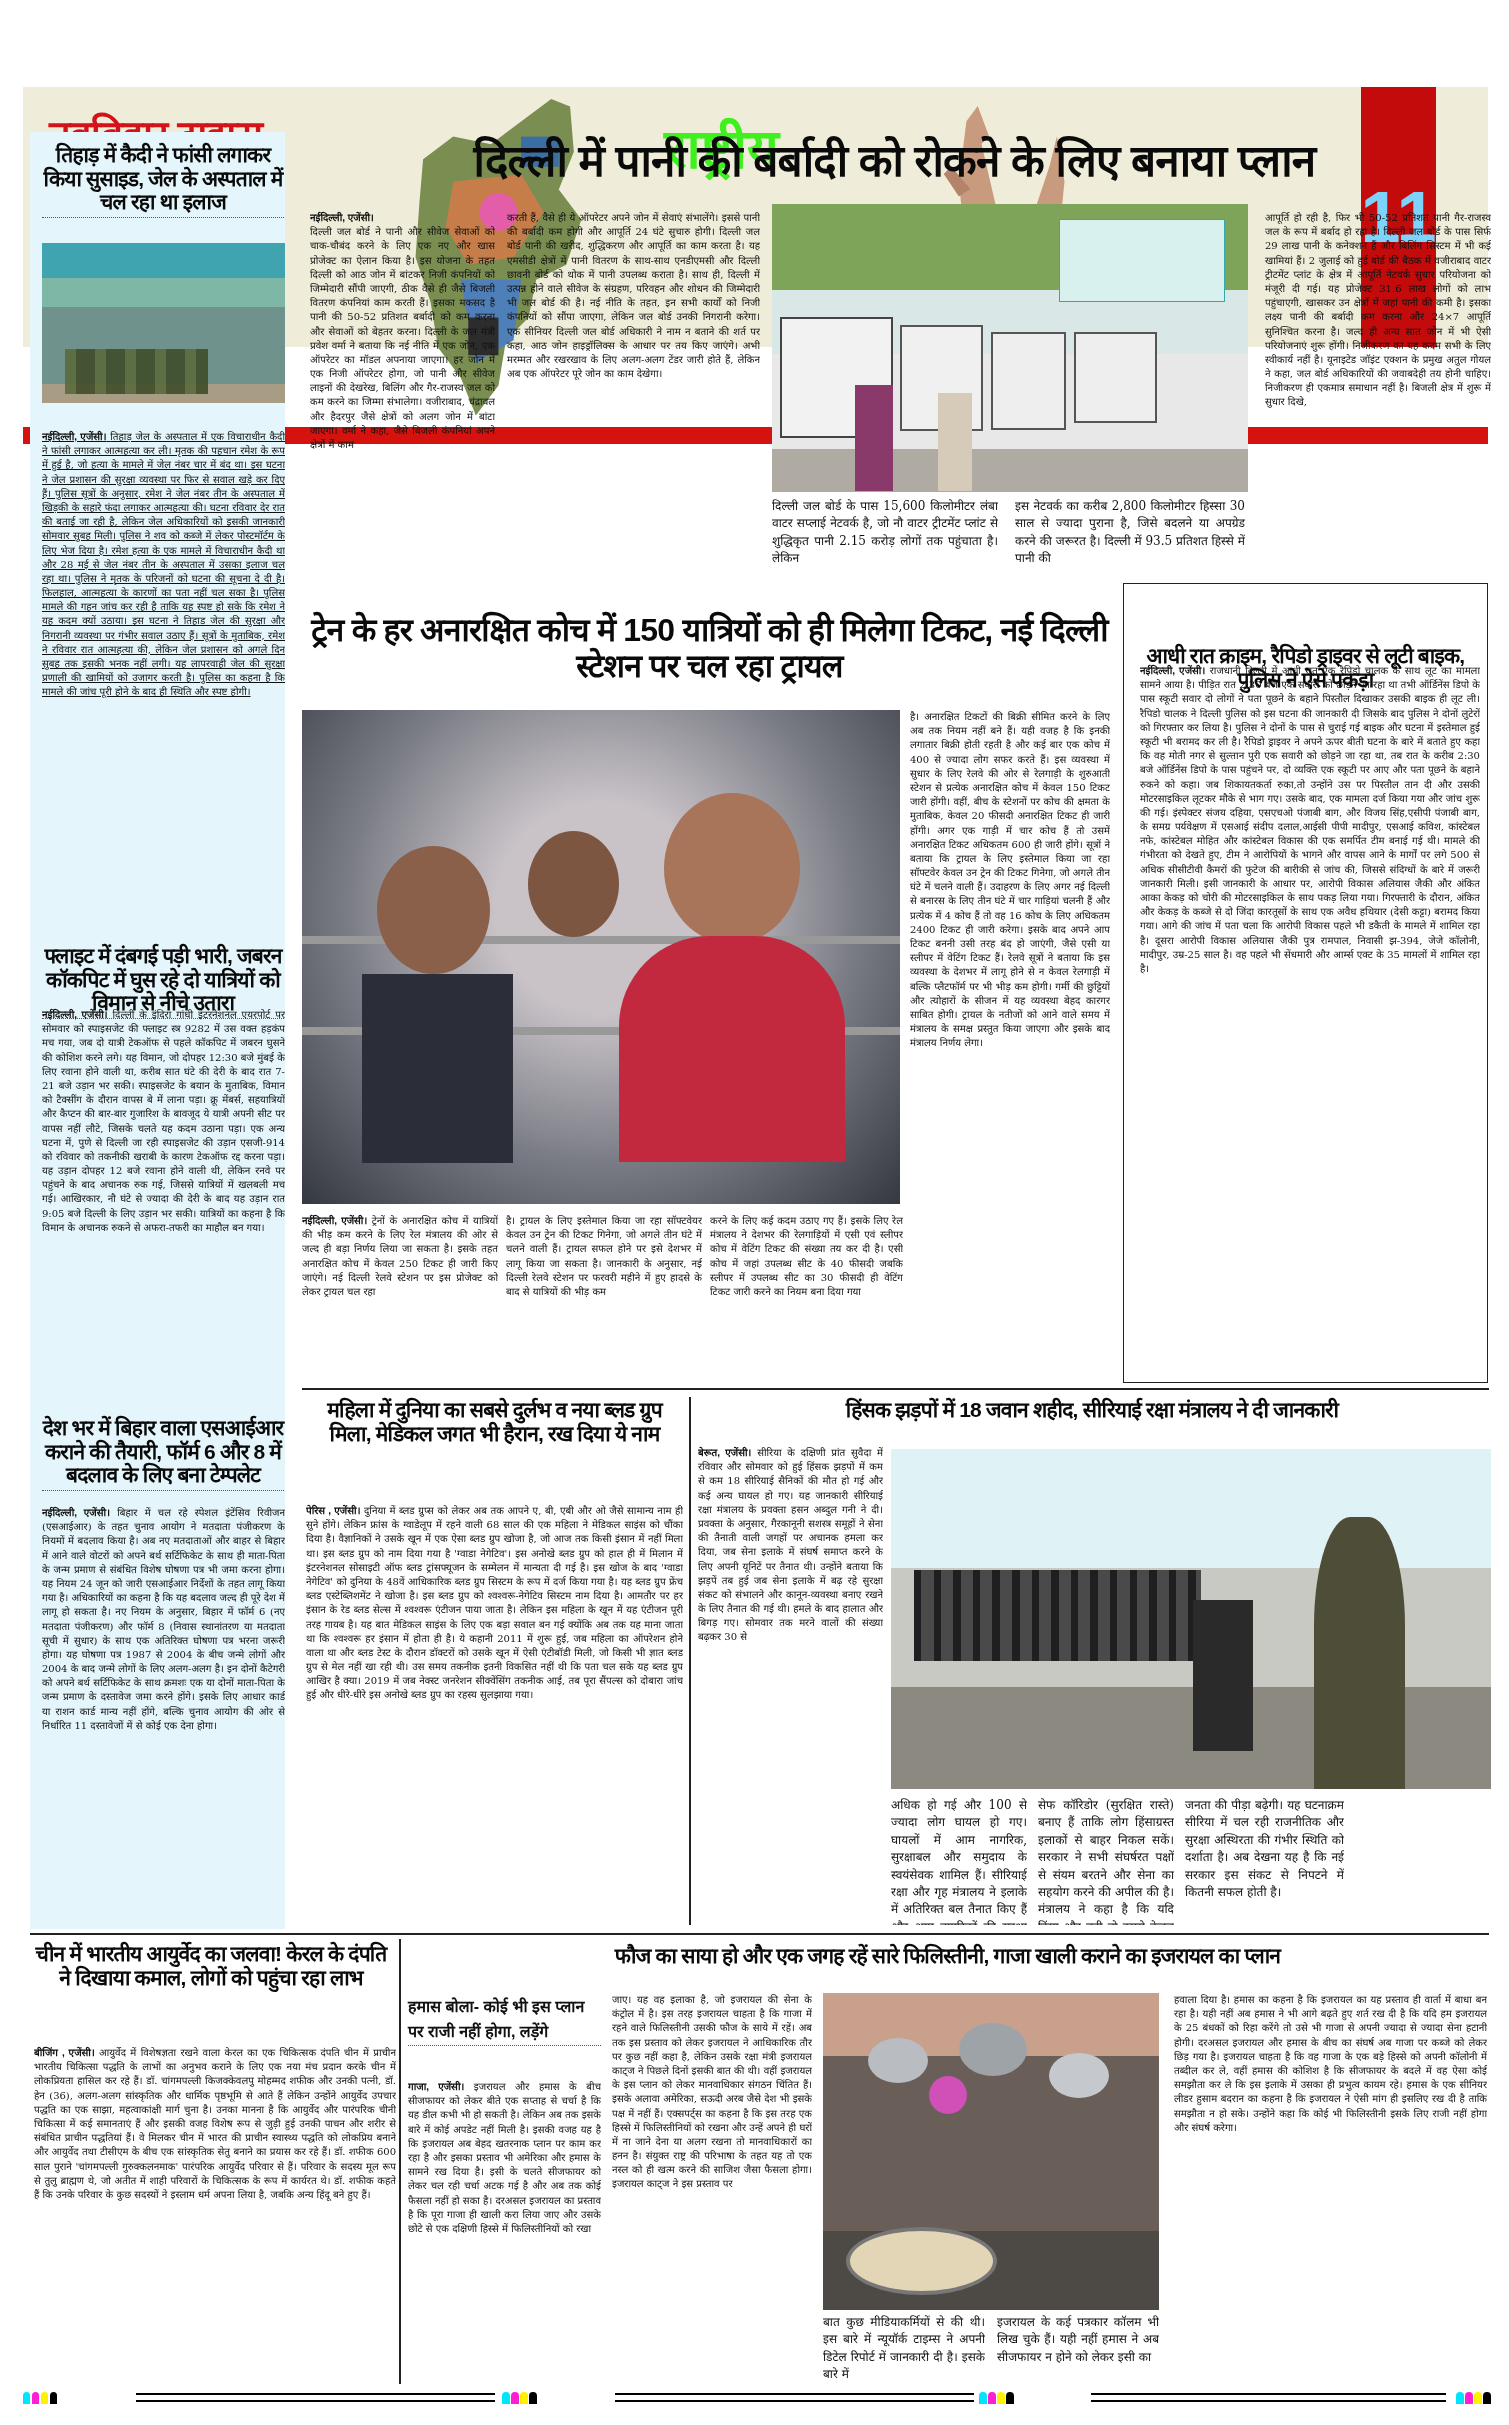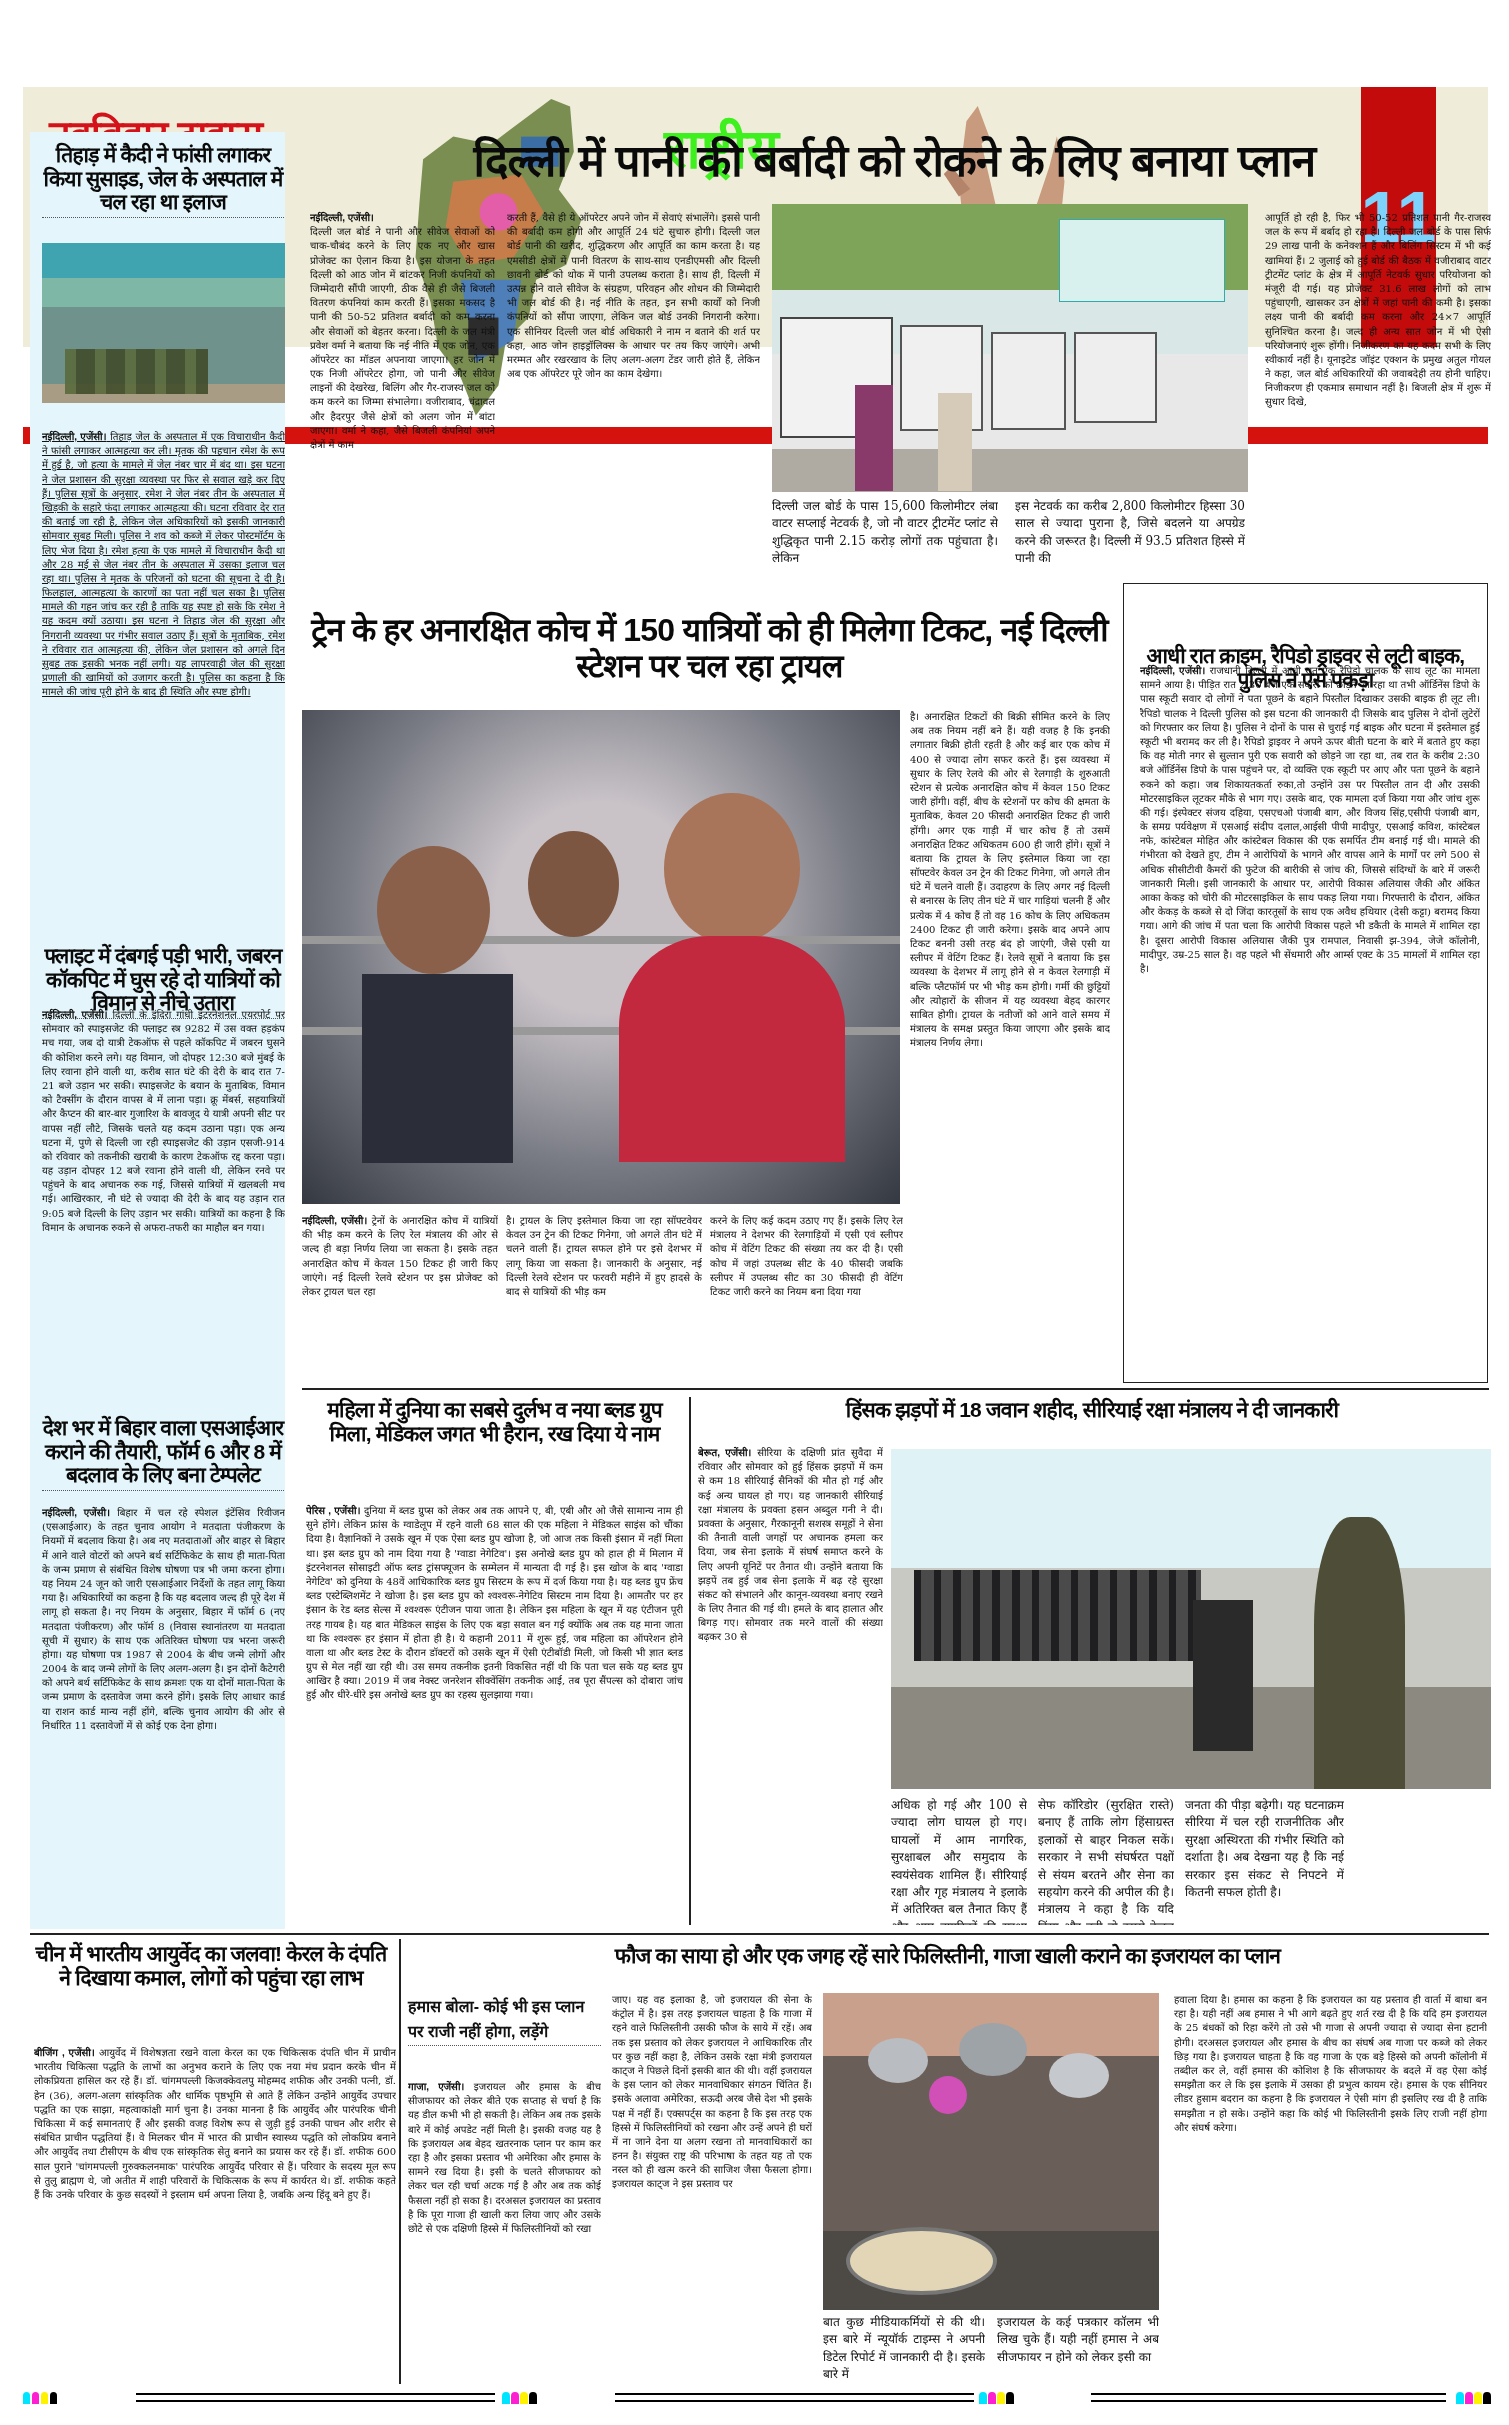--- a/index.html
+++ b/index.html
@@ -120,21 +120,21 @@
   <div style="position:absolute;left:317px;top:226px;width:226px;height:226px;background:#c2283e;border-radius:40% 40% 0 0;"></div>
   <div style="position:absolute;left:75px;top:136px;width:113px;height:128px;border-radius:50%;background:#8a604a;"></div>
   <div style="position:absolute;left:60px;top:264px;width:151px;height:189px;background:#2b2e38;"></div>
   <div style="position:absolute;left:226px;top:121px;width:91px;height:106px;border-radius:50%;background:#7d5642;"></div>
 </div>
 
 <div class="art body" style="left:910px; top:710px; width:200px; height:491px; overflow:hidden;">है। अनारक्षित टिकटों की बिक्री सीमित करने के लिए अब तक नियम नहीं बने हैं। यही वजह है कि इनकी लगातार बिक्री होती रहती है और कई बार एक कोच में 400 से ज्यादा लोग सफर करते हैं। इस व्यवस्था में सुधार के लिए रेलवे की ओर से रेलगाड़ी के शुरुआती स्टेशन से प्रत्येक अनारक्षित कोच में केवल 150 टिकट जारी होंगी। वहीं, बीच के स्टेशनों पर कोच की क्षमता के मुताबिक, केवल 20 फीसदी अनारक्षित टिकट ही जारी होंगी। अगर एक गाड़ी में चार कोच हैं तो उसमें अनारक्षित टिकट अधिकतम 600 ही जारी होंगे। सूत्रों ने बताया कि ट्रायल के लिए इस्तेमाल किया जा रहा सॉफ्टवेर केवल उन ट्रेन की टिकट गिनेगा, जो अगले तीन घंटे में चलने वाली हैं। उदाहरण के लिए अगर नई दिल्ली से बनारस के लिए तीन घंटे में चार गाड़ियां चलनी हैं और प्रत्येक में 4 कोच हैं तो वह 16 कोच के लिए अधिकतम 2400 टिकट ही जारी करेगा। इसके बाद अपने आप टिकट बननी उसी तरह बंद हो जाएंगी, जैसे एसी या स्लीपर में वेटिंग टिकट हैं। रेलवे सूत्रों ने बताया कि इस व्यवस्था के देशभर में लागू होने से न केवल रेलगाड़ी में बल्कि प्लैटफॉर्म पर भी भीड़ कम होगी। गर्मी की छुट्टियों और त्योहारों के सीजन में यह व्यवस्था बेहद कारगर साबित होगी। ट्रायल के नतीजों को आने वाले समय में मंत्रालय के समक्ष प्रस्तुत किया जाएगा और इसके बाद मंत्रालय निर्णय लेगा।</div>
 
 <div class="art body" style="left:302px; top:1214px; width:196px; height:166px; overflow:hidden;">
   <b>नईदिल्ली, एजेंसी।</b>
-  <span>ट्रेनों के अनारक्षित कोच में यात्रियों की भीड़ कम करने के लिए रेल मंत्रालय की ओर से जल्द ही बड़ा निर्णय लिया जा सकता है। इसके तहत अनारक्षित कोच में केवल 150 टिकट ही जारी किए जाएंगे। नई दिल्ली रेलवे स्टेशन पर इस प्रोजेक्ट को लेकर ट्रायल चल रहा</span>
+  <span>ट्रेनों के अनारक्षित कोच में यात्रियों की भीड़ कम करने के लिए रेल मंत्रालय की ओर से जल्द ही बड़ा निर्णय लिया जा सकता है। इसके तहत अनारक्षित कोच में केवल 250 टिकट ही जारी किए जाएंगे। नई दिल्ली रेलवे स्टेशन पर इस प्रोजेक्ट को लेकर ट्रायल चल रहा</span>
 </div>
 <div class="art body" style="left:506px; top:1214px; width:196px; height:166px; overflow:hidden;">है। ट्रायल के लिए इस्तेमाल किया जा रहा सॉफ्टवेयर केवल उन ट्रेन की टिकट गिनेगा, जो अगले तीन घंटे में चलने वाली हैं। ट्रायल सफल होने पर इसे देशभर में लागू किया जा सकता है। जानकारी के अनुसार, नई दिल्ली रेलवे स्टेशन पर फरवरी महीने में हुए हादसे के बाद से यात्रियों की भीड़ कम</div>
 <div class="art body" style="left:710px; top:1214px; width:193px; height:166px; overflow:hidden;">करने के लिए कई कदम उठाए गए हैं। इसके लिए रेल मंत्रालय ने देशभर की रेलगाड़ियों में एसी एवं स्लीपर कोच में वेटिंग टिकट की संख्या तय कर दी है। एसी कोच में जहां उपलब्ध सीट के 40 फीसदी जबकि स्लीपर में उपलब्ध सीट का 30 फीसदी ही वेटिंग टिकट जारी करने का नियम बना दिया गया</div>
 
 <div class="art boxed" style="left:1123px; top:583px; width:365px; height:800px;"></div>
 <div class="art hl hl-m" style="left:1132px; top:596px; width:347px;margin-top:48px;">आधी रात क्राइम, रैपिडो ड्राइवर से लूटी बाइक, पुलिस ने ऐसे पकड़ा</div>
 <div class="art body" style="left:1140px; top:664px; width:340px; height:710px; overflow:hidden;">
   <b>नईदिल्ली, एजेंसी।</b>
   <span>राजधानी दिल्ली में आधी रात एक रैपिडो चालक के साथ लूट का मामला सामने आया है। पीड़ित रात 2:30 बजे एक सवारी को छोड़ने जा रहा था तभी ऑर्डिनेंस डिपो के पास स्कूटी सवार दो लोगों ने पता पूछने के बहाने पिस्तौल दिखाकर उसकी बाइक ही लूट ली। रैपिडो चालक ने दिल्ली पुलिस को इस घटना की जानकारी दी जिसके बाद पुलिस ने दोनों लुटेरों को गिरफ्तार कर लिया है। पुलिस ने दोनों के पास से चुराई गई बाइक और घटना में इस्तेमाल हुई स्कूटी भी बरामद कर ली है। रैपिडो ड्राइवर ने अपने ऊपर बीती घटना के बारे में बताते हुए कहा कि वह मोती नगर से सुल्तान पुरी एक सवारी को छोड़ने जा रहा था, तब रात के करीब 2:30 बजे ऑर्डिनेंस डिपो के पास पहुंचने पर, दो व्यक्ति एक स्कूटी पर आए और पता पूछने के बहाने रुकने को कहा। जब शिकायतकर्ता रुका,तो उन्होंने उस पर पिस्तौल तान दी और उसकी मोटरसाइकिल लूटकर मौके से भाग गए। उसके बाद, एक मामला दर्ज किया गया और जांच शुरू की गई। इंस्पेक्टर संजय दहिया, एसएचओ पंजाबी बाग, और विजय सिंह,एसीपी पंजाबी बाग, के समग्र पर्यवेक्षण में एसआई संदीप दलाल,आईसी पीपी मादीपुर, एसआई कविश, कांस्टेबल नफे, कांस्टेबल मोहित और कांस्टेबल विकास की एक समर्पित टीम बनाई गई थी। मामले की गंभीरता को देखते हुए, टीम ने आरोपियों के भागने और वापस आने के मार्गों पर लगे 500 से अधिक सीसीटीवी कैमरों की फुटेज की बारीकी से जांच की, जिससे संदिग्धों के बारे में जरूरी जानकारी मिली। इसी जानकारी के आधार पर, आरोपी विकास अलियास जैकी और अंकित आका केकड़ को चोरी की मोटरसाइकिल के साथ पकड़ लिया गया। गिरफ्तारी के दौरान, अंकित और केकड़ के कब्जे से दो जिंदा कारतूसों के साथ एक अवैध हथियार (देसी कट्टा) बरामद किया गया। आगे की जांच में पता चला कि आरोपी विकास पहले भी डकैती के मामले में शामिल रहा है। दूसरा आरोपी विकास अलियास जैकी पुत्र रामपाल, निवासी झ-394, जेजे कॉलोनी, मादीपुर, उम्र-25 साल है। वह पहले भी सेंधमारी और आर्म्स एक्ट के 35 मामलों में शामिल रहा है।</span>
 </div>

